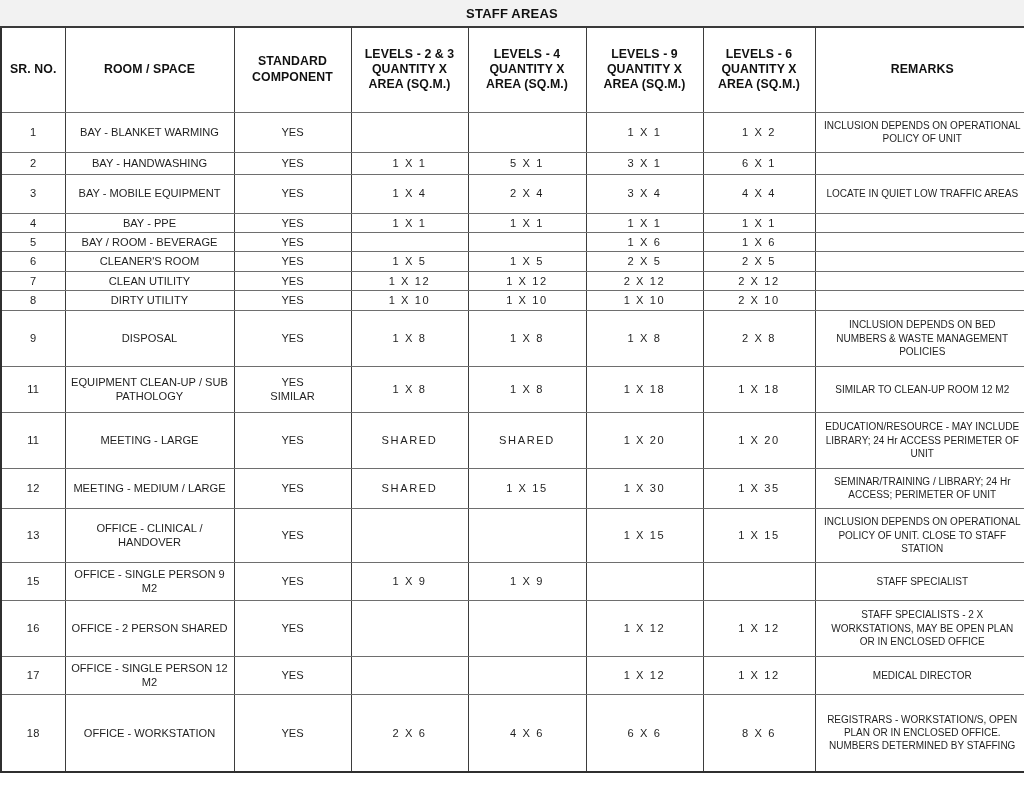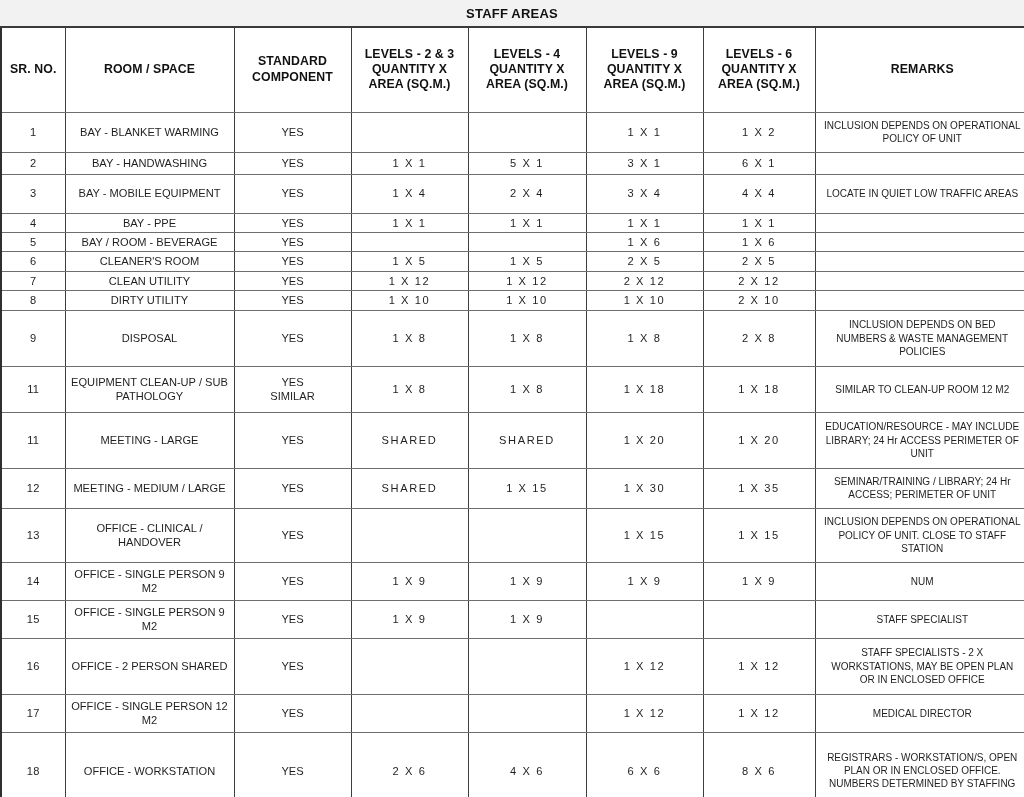--- a/index.html
+++ b/index.html
@@ -252,30 +252,20 @@
           <td class="c-sr multiline">13</td>
           <td class="c-room multiline">OFFICE - CLINICAL / HANDOVER</td>
           <td class="c-std multiline">YES</td>
           <td class="c-l23 multiline"></td>
           <td class="c-l4 multiline"></td>
           <td class="c-l5 multiline">1 X 15</td>
           <td class="c-l6 multiline">1 X 15</td>
           <td class="c-remarks multiline">INCLUSION DEPENDS ON OPERATIONAL POLICY OF UNIT. CLOSE TO STAFF STATION</td>
         </tr>
         <tr style="height: 38px;">
-          <td class="c-sr multiline">14</td>
-          <td class="c-room multiline">OFFICE - SINGLE PERSON 9 M2</td>
-          <td class="c-std multiline">YES</td>
-          <td class="c-l23 multiline">1 X 9</td>
-          <td class="c-l4 multiline">1 X 9</td>
-          <td class="c-l5 multiline">1 X 9</td>
-          <td class="c-l6 multiline">1 X 9</td>
-          <td class="c-remarks multiline">NUM</td>
-        </tr>
-        <tr style="height: 38px;">
           <td class="c-sr multiline">15</td>
           <td class="c-room multiline">OFFICE - SINGLE PERSON 9 M2</td>
           <td class="c-std multiline">YES</td>
           <td class="c-l23 multiline">1 X 9</td>
           <td class="c-l4 multiline">1 X 9</td>
           <td class="c-l5 multiline"></td>
           <td class="c-l6 multiline"></td>
           <td class="c-remarks multiline">STAFF SPECIALIST</td>
         </tr>
         <tr style="height: 56px;">

